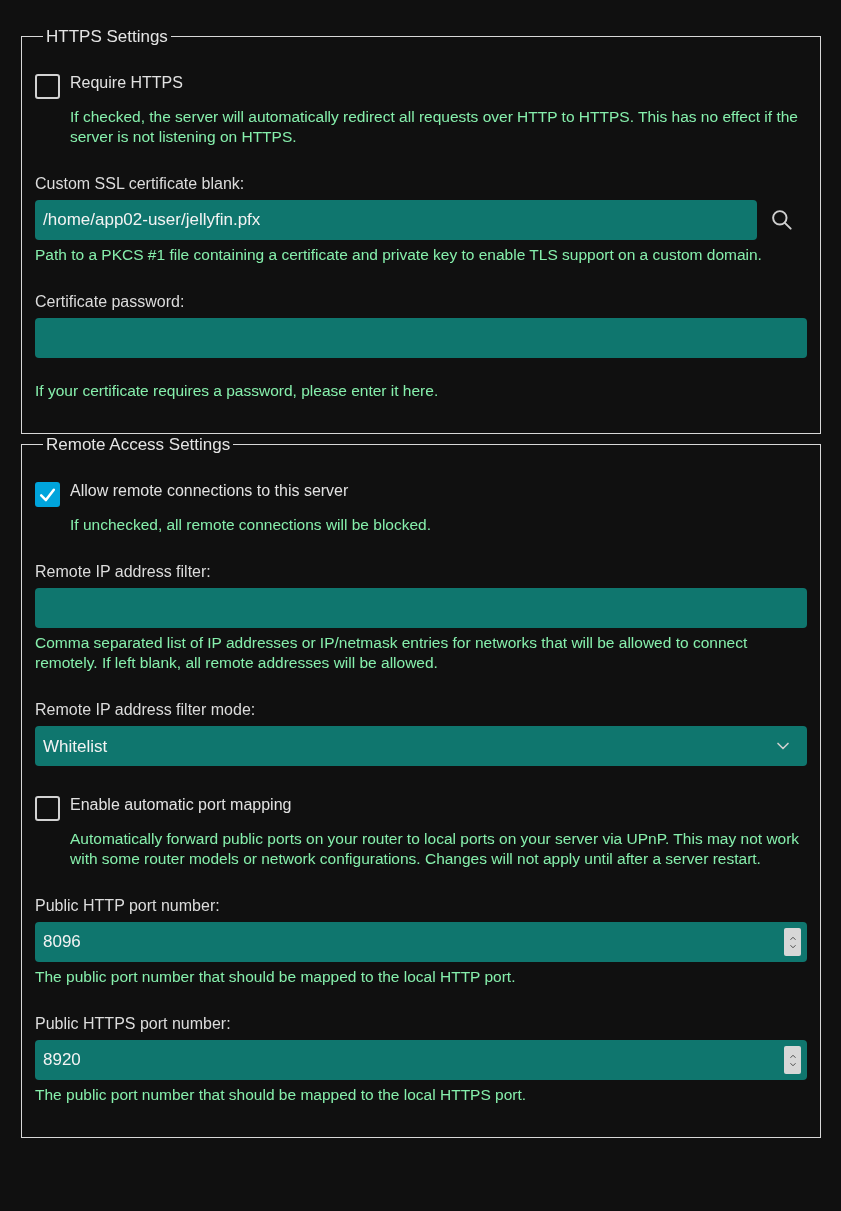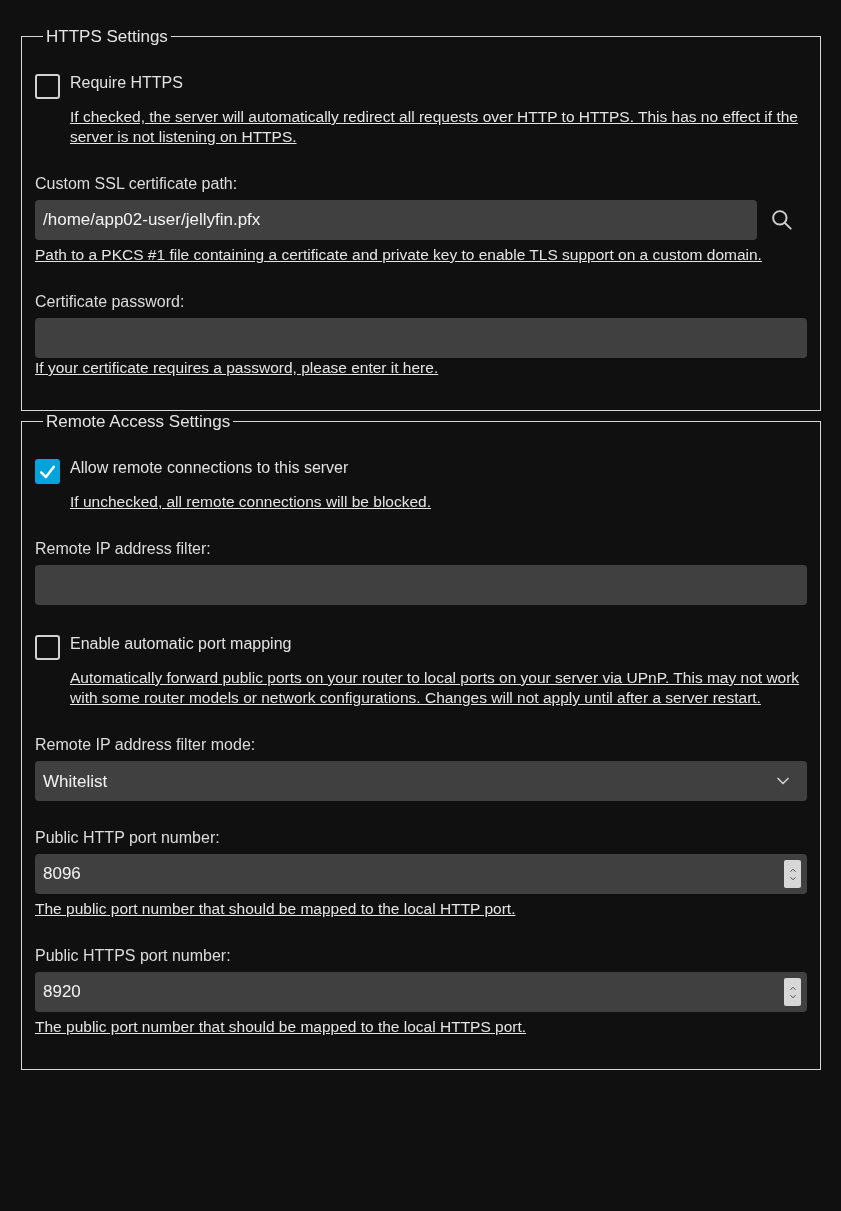--- a/index.html
+++ b/index.html
@@ -52,38 +52,37 @@
   .checkbox-box.checked svg { display: block; }
   .checkbox-label {
     margin-left: 10px;
     font-size: 16px;
     color: #e2e2e2;
     cursor: pointer;
   }
   .field-desc {
     font-size: 15.5px;
     line-height: 20px;
-    color: #e5e5e5;
+    color: #86efac;
     margin-top: 8px;
-    text-decoration: underline;
   }
   .field-desc.indent { margin-left: 35px; }
   .form-group { margin-top: 27px; }
   .form-label {
     display: block;
     font-size: 16px;
     line-height: 20px;
     color: #dcdcdc;
     margin-bottom: 6px;
   }
   .text-input, .number-input, .select-input {
     box-sizing: border-box;
     width: 100%;
     height: 40px;
-    background: #404040;
+    background: #0f766e;
     border: none;
     border-radius: 4px;
     color: #f3f3f3;
     font-family: "Liberation Sans", sans-serif;
     font-size: 17px;
     padding: 0 8px;
     outline: none;
   }
   .input-row { display: flex; align-items: center; }
   .input-row .text-input { flex: 1 1 auto; }
@@ -127,80 +126,81 @@
 
     <div class="checkbox-row">
       <div class="checkbox-box" role="checkbox" aria-checked="false">
         
       </div>
       <span class="checkbox-label">Require HTTPS</span>
     </div>
     <div class="field-desc indent">If checked, the server will automatically redirect all requests over HTTP to HTTPS. This has no effect if the server is not listening on HTTPS.</div>
 
     <div class="form-group">
-      <label class="form-label">Custom SSL certificate path:</label>
+      <label class="form-label">Custom SSL certificate blank:</label>
       <div class="input-row">
         <input class="text-input" type="text" value="/home/app02-user/jellyfin.pfx" style="">
         <button class="icon-btn">
           <svg width="26" height="26" viewBox="0 0 24 24">
             <circle cx="10" cy="10" r="6.2" fill="none" stroke="#cfcfcf" stroke-width="1.8"></circle>
             <line x1="14.6" y1="14.6" x2="20" y2="20" stroke="#cfcfcf" stroke-width="1.8" stroke-linecap="round"></line>
           </svg>
         </button>
       </div>
       <div class="field-desc" style="margin-top:5px">Path to a PKCS #1 file containing a certificate and private key to enable TLS support on a custom domain.</div>
     </div>
 
     <div class="form-group">
       <label class="form-label">Certificate password:</label>
       <input class="text-input" type="password" value="" style="">
-      <div class="field-desc" style="margin-top:0">If your certificate requires a password, please enter it here.</div>
+      <div class="field-desc" style="margin-top:23px">If your certificate requires a password, please enter it here.</div>
     </div>
   </fieldset>
 
   <fieldset class="settings-group">
     <legend class="group-legend">Remote Access Settings</legend>
 
     <div class="checkbox-row">
       <div class="checkbox-box checked" role="checkbox" aria-checked="true">
         <svg width="19" height="19" viewBox="0 0 24 24">
           <polyline points="4,13 10,19 20,6" fill="none" stroke="#ffffff" stroke-width="3.2" stroke-linecap="round" stroke-linejoin="round"></polyline>
         </svg>
       </div>
       <span class="checkbox-label">Allow remote connections to this server</span>
     </div>
     <div class="field-desc indent">If unchecked, all remote connections will be blocked.</div>
 
     <div class="form-group">
       <label class="form-label">Remote IP address filter:</label>
       <input class="text-input" type="text" value="" style="">
-    </div>
-
-    <div class="form-group" style="margin-top:30px">
-      <div class="checkbox-row">
-        <div class="checkbox-box" role="checkbox" aria-checked="false">
-          
-        </div>
-        <span class="checkbox-label">Enable automatic port mapping</span>
-      </div>
-      <div class="field-desc indent">Automatically forward public ports on your router to local ports on your server via UPnP. This may not work with some router models or network configurations. Changes will not apply until after a server restart.</div>
+      <div class="field-desc" style="margin-top:5px">Comma separated list of IP addresses or IP/netmask entries for networks that will be allowed to connect remotely. If left blank, all remote addresses will be allowed.</div>
     </div>
 
     <div class="form-group">
       <label class="form-label">Remote IP address filter mode:</label>
       <div class="select-wrap">
         <select class="select-input">
           <option>Whitelist</option>
         </select>
         <svg class="select-chevron" width="20" height="20" viewBox="0 0 24 24">
           <polyline points="6,9 12,15 18,9" fill="none" stroke="#cfcfcf" stroke-width="2" stroke-linecap="round" stroke-linejoin="round"></polyline>
         </svg>
       </div>
     </div>
 
+    <div class="form-group" style="margin-top:30px">
+      <div class="checkbox-row">
+        <div class="checkbox-box" role="checkbox" aria-checked="false">
+          
+        </div>
+        <span class="checkbox-label">Enable automatic port mapping</span>
+      </div>
+      <div class="field-desc indent">Automatically forward public ports on your router to local ports on your server via UPnP. This may not work with some router models or network configurations. Changes will not apply until after a server restart.</div>
+    </div>
+
     <div class="form-group">
       <label class="form-label">Public HTTP port number:</label>
       <div class="number-wrap">
         <input class="number-input" type="text" inputmode="numeric" value="8096" style="">
         <span class="spinner">
           <svg class="spin-arrow" viewBox="0 0 12 8">
             <polyline points="2,6 6,2 10,6" fill="none" stroke="#4c4c4c" stroke-width="1.6"></polyline>
           </svg>
           <svg class="spin-arrow" viewBox="0 0 12 8">
             <polyline points="2,2 6,6 10,2" fill="none" stroke="#4c4c4c" stroke-width="1.6"></polyline>

